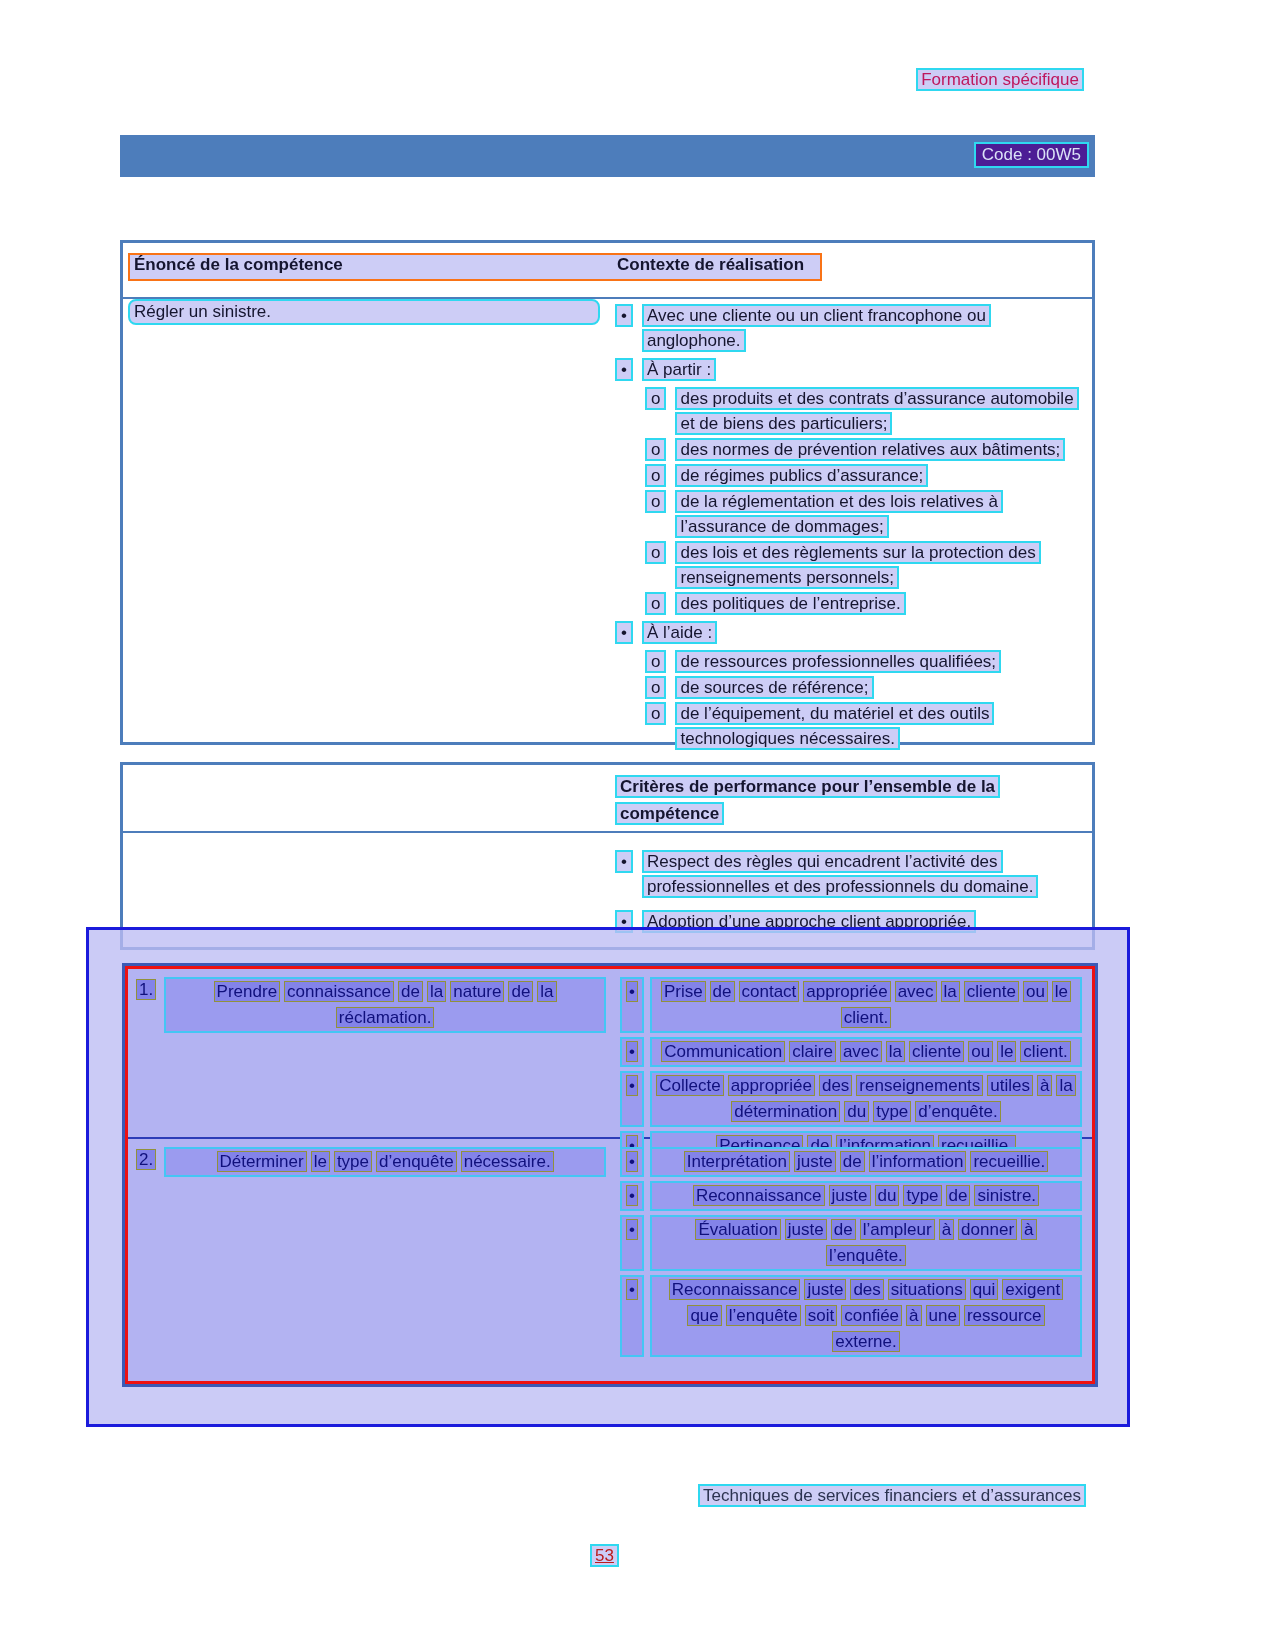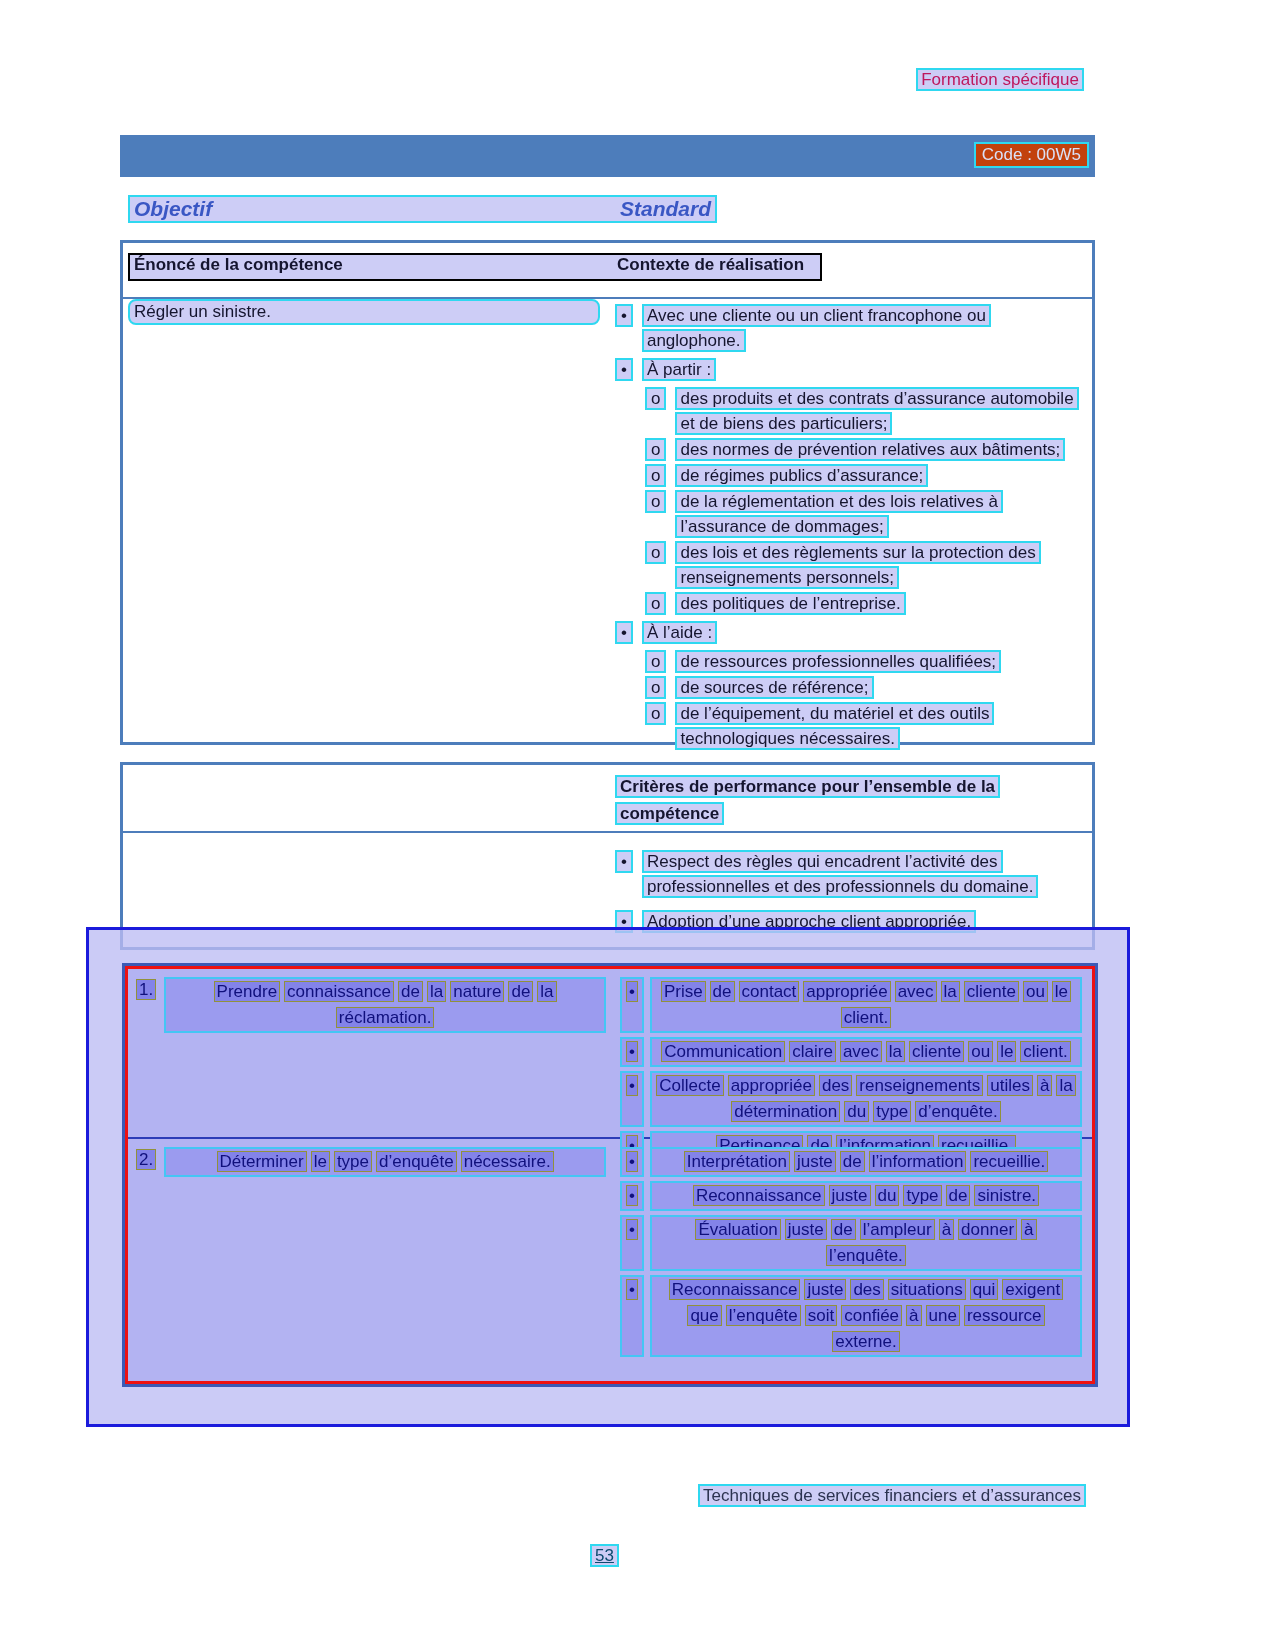--- a/index.html
+++ b/index.html
@@ -9,34 +9,34 @@
   
   .hl{background:#cdcdf6;border:2px solid #2fd8f0;padding:0 3px;
       -webkit-box-decoration-break:clone;box-decoration-break:clone;}
   .hlb{display:inline-block;background:#cdcdf6;border:2px solid #2fd8f0;padding:1px 4px;}
 
   .abs{position:absolute;}
 
   
   #formation-note{top:70px;right:191px;color:#be185d;}
   #title-bar{left:120px;top:135px;width:975px;height:42px;background:#4d7dbb;}
-  #code-badge{position:absolute;right:6px;top:7px;color:#dbe1f7;background:#c2410c;
+  #code-badge{position:absolute;right:6px;top:7px;color:#dbe1f7;background:#4c1d95;
               border:2px solid #2fd8f0;padding:1px 6px;margin-left:46px;}
   #obj-line{left:128px;top:195px;width:577px;display:flex;justify-content:space-between;
             background:#cdcdf6;border:2px solid #2fd8f0;padding:0 4px;
             font-weight:bold;font-style:italic;font-size:21px;color:#3a57c4;}
 
   
   .doc-table{border:3px solid #4d7dbb;background:#fff;}
   .t-hdr{border-bottom:2px solid #4d7dbb;position:relative;}
   .bold{font-weight:bold;}
 
   #table1{left:120px;top:240px;width:969px;height:499px;}
   #t1-hdrbox{position:relative;margin:10px 0 0 5px;width:690px;height:24px;
-             background:#cdcdf6;border:2px solid #000000;font-weight:bold;}
+             background:#cdcdf6;border:2px solid #f97316;font-weight:bold;}
   #t1-hdrbox .h2{position:absolute;left:487px;top:0;}
   #t1-hdrbox .h1{position:absolute;left:4px;top:0;}
   #table1 .t-hdr{height:44px;}
   #t1-left{position:absolute;left:5px;top:56px;width:472px;}
   #t1-right{position:absolute;left:492px;top:56px;width:466px;line-height:25px;}
 
   .li{display:flex;margin:4px 0;}
   .li .mk{flex:0 0 auto;margin-right:9px;}
   .li.lv2{margin:1px 0 1px 30px;}
   .li .tx{flex:1;}
@@ -71,37 +71,33 @@
   .cell-l{position:absolute;left:6px;top:8px;width:472px;line-height:26px;}
   .cell-r{position:absolute;left:492px;top:8px;width:462px;line-height:26px;}
   .li3{display:flex;margin:0 0 4px 0;}
   .li3 .mk3{flex:0 0 auto;margin-right:6px;}
   .numrow{display:flex;}
   .numrow .numbox{flex:0 0 auto;margin-right:6px;}
   .tx3{flex:1;text-align:center;}
 
   
   #footer-line{top:1486px;left:120px;width:966px;text-align:right;color:#2c3350;}
-  #page-num{top:1546px;left:590px;color:#0c4a6e;text-decoration:underline;}
+  #page-num{top:1546px;left:590px;color:#b91c1c;text-decoration:underline;}
 </style>
 </head>
 <body>
 
 <div id="page">
 
   <div class="abs" id="formation-note"><span class="hl">Formation spécifique</span></div>
 
   <div class="abs" id="title-bar">
     <span id="code-badge">Code :  00W5</span>
   </div>
 
-  <div class="abs" id="obj-line">
-    <span>Objectif</span>
-    <span>Standard</span>
-  </div>
 
   <div class="abs doc-table" id="table1">
     <div class="t-hdr">
       <div id="t1-hdrbox">
         <span class="h1">Énoncé de la compétence</span>
         <span class="h2">Contexte de réalisation</span>
       </div>
     </div>
     <div id="t1-left">
       <div class="hlb" style="width:460px;border-radius:8px;">Régler un sinistre.</div>

